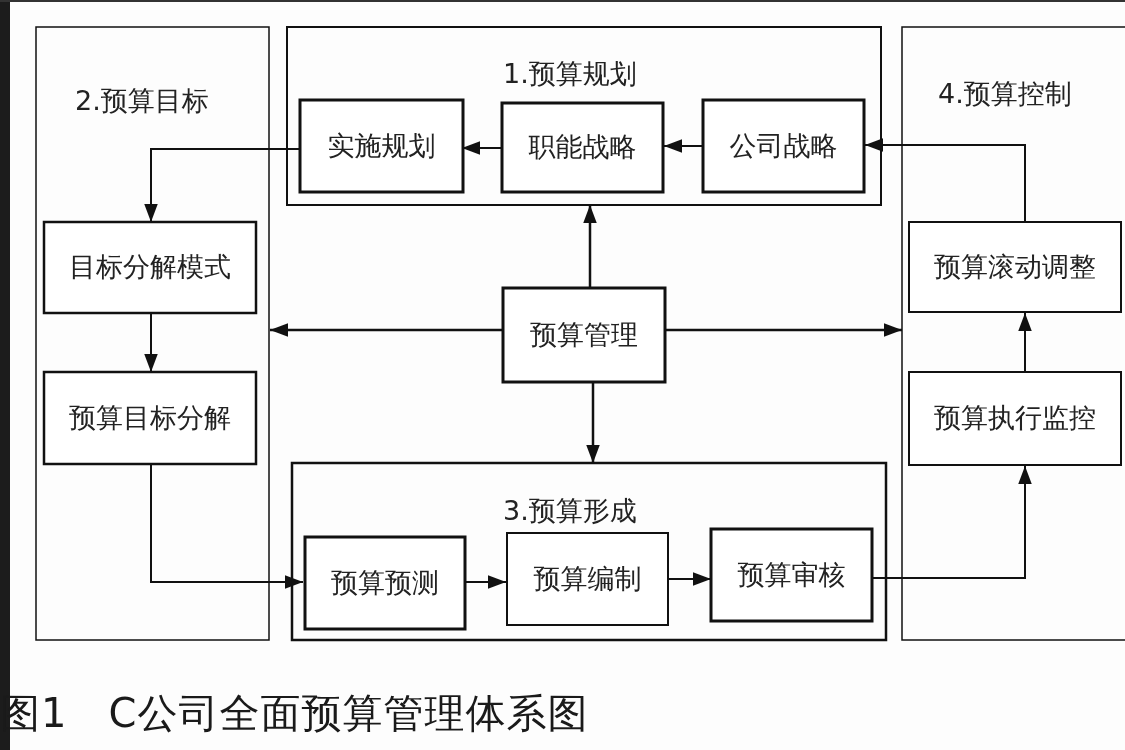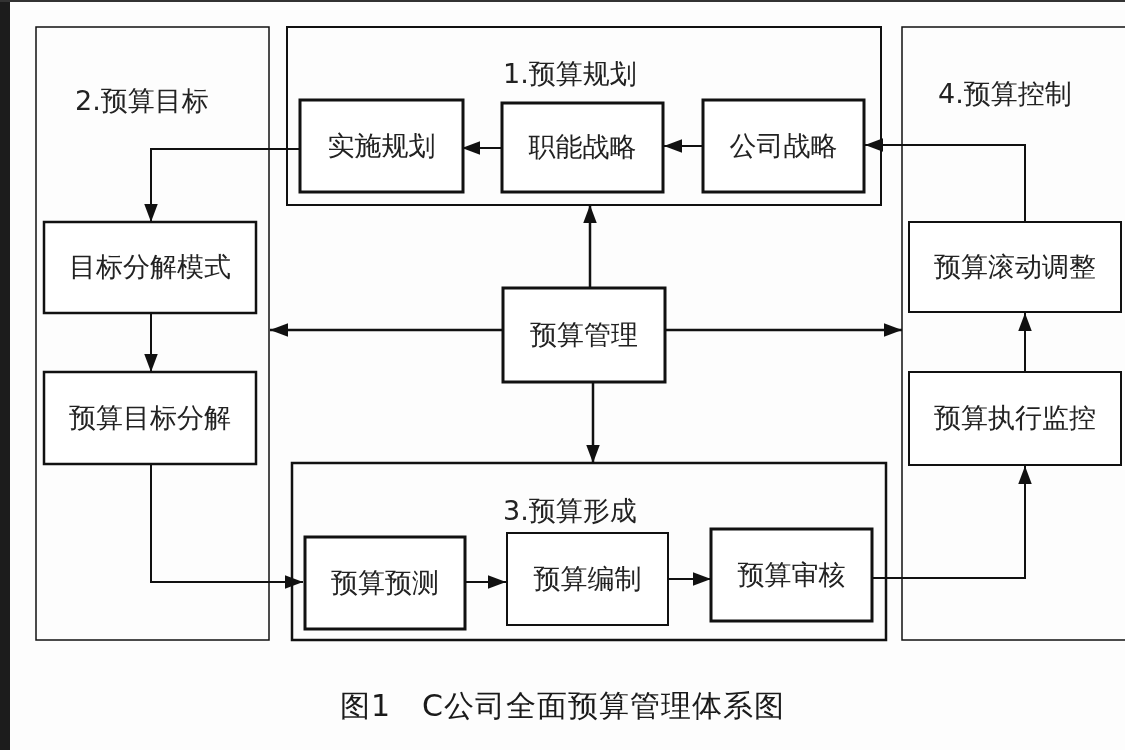--- a/index.html
+++ b/index.html
@@ -3,22 +3,22 @@
   <meta charset="utf-8">
   <style>
     html, body { margin: 0; padding: 0; background: #fdfdfd; }
     body { width: 1125px; height: 750px; position: relative; overflow: hidden;
            font-family: "DejaVu Sans", "Liberation Sans", sans-serif; }
     .left-bar { position: absolute; left: 0; top: 0; width: 10px; height: 750px; background: #1c1c1c; }
     .top-bar { position: absolute; left: 0; top: 0; width: 1125px; height: 2px; background: #333; }
     svg { position: absolute; left: 0; top: 0; }
     .node-text { font-family: "DejaVu Sans", "Liberation Sans", sans-serif; font-size: 27px; fill: #222; }
     .group-text { font-family: "DejaVu Sans", "Liberation Sans", sans-serif; font-size: 27px; fill: #222; }
-    .caption { position: absolute; left: 0; width: 1125px; top: 686px; text-align: center;
-               font-family: "DejaVu Sans", "Liberation Sans", sans-serif; font-size: 30px; color: #1a1a1a;
+    .caption { position: absolute; left: 0; width: 1125px; top: 686px; text-align: left;
+               font-family: "DejaVu Sans", "Liberation Sans", sans-serif; font-size: 40px; color: #1a1a1a;
                letter-spacing: 1px; }
   </style>
 </head>
 <body>
 
 <div class="left-bar"></div>
 <div class="top-bar"></div>
 
 <svg id="diagram" width="1125" height="750" viewBox="0 0 1125 750" xmlns="http://www.w3.org/2000/svg">
   <defs>

